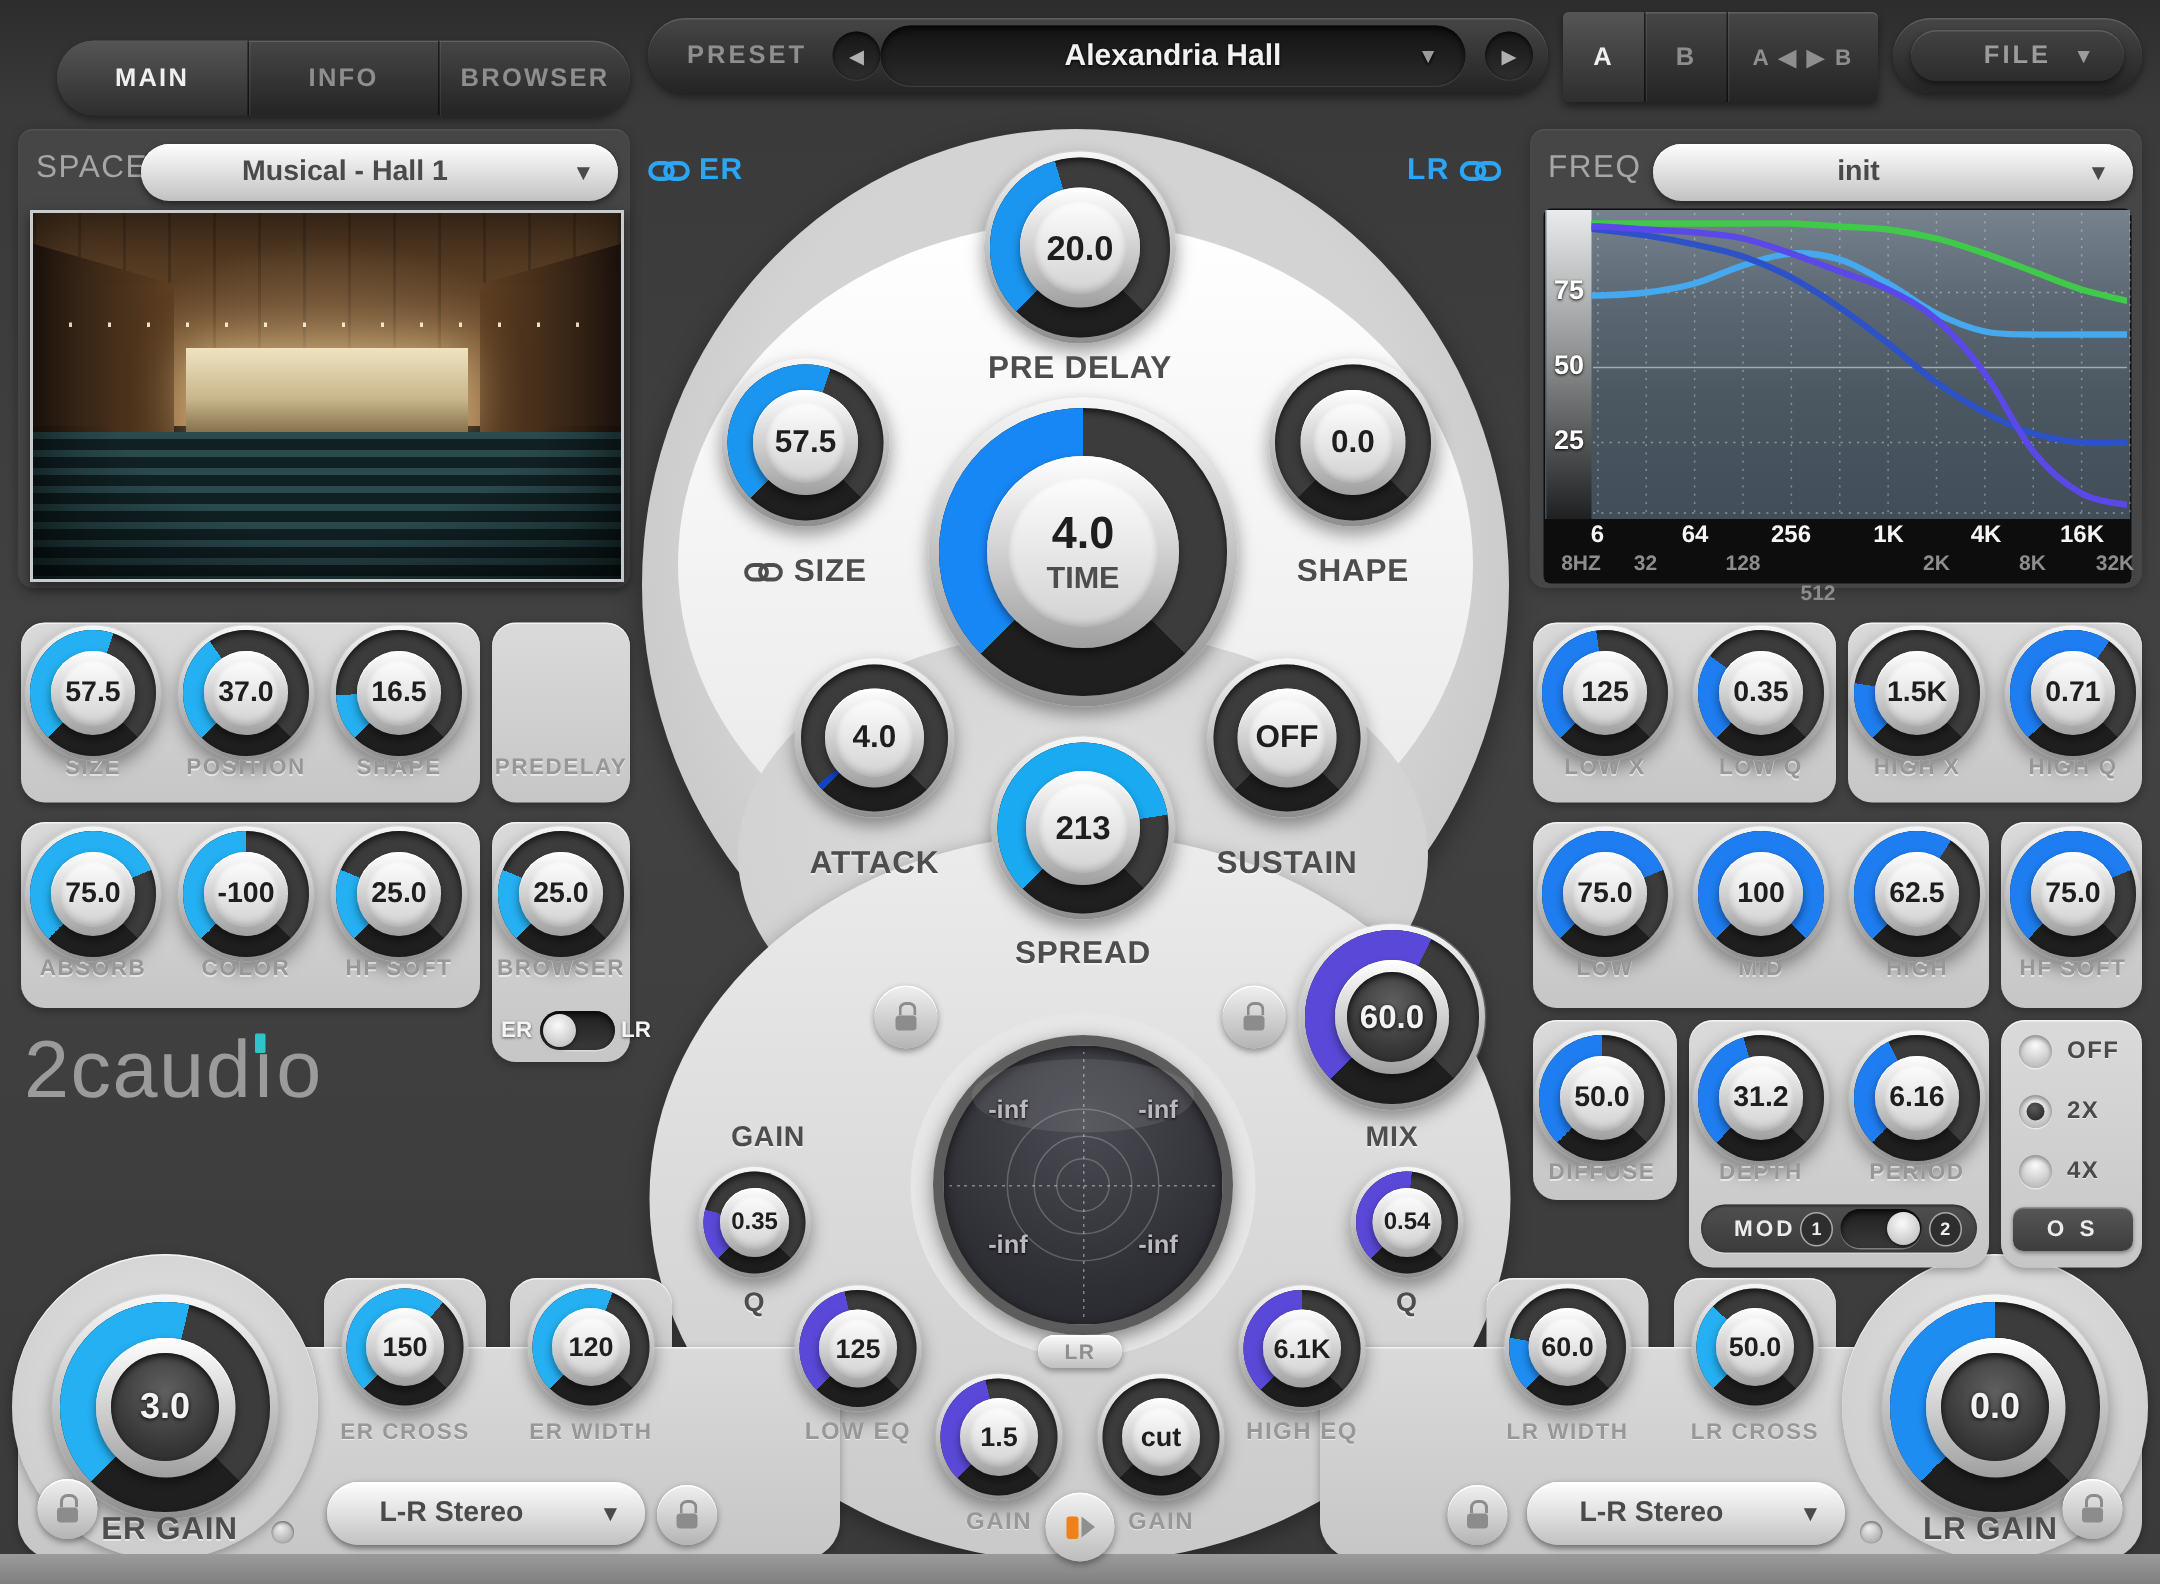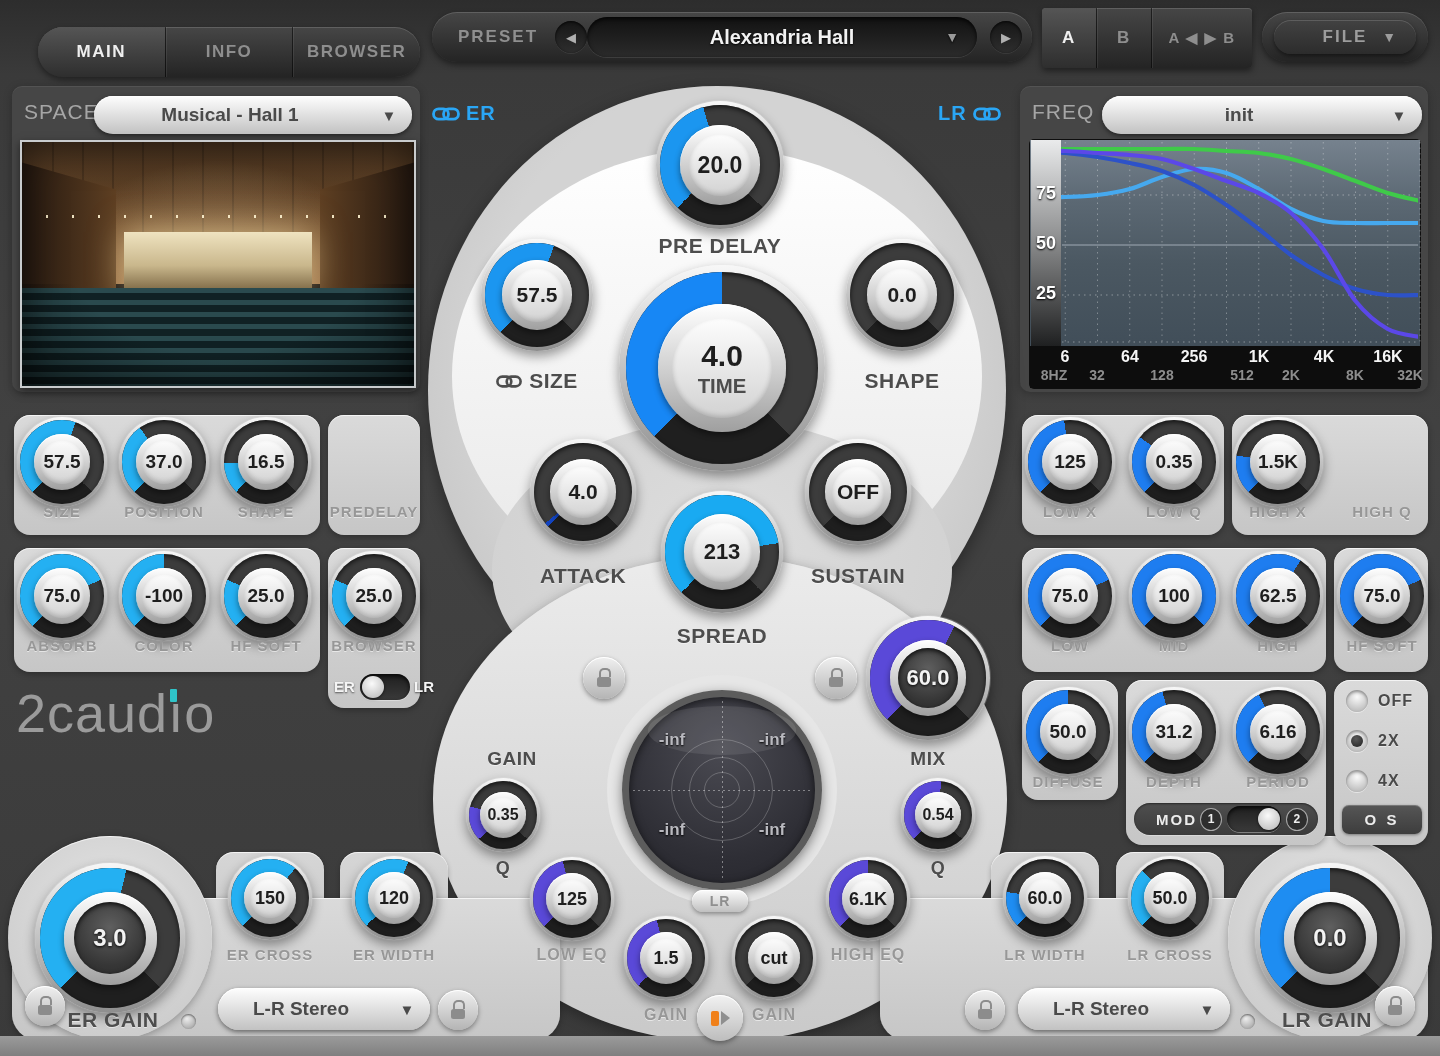--- a/index.html
+++ b/index.html
@@ -277,21 +277,21 @@
     <span class="ytick" style="top:145px;">25</span>
     <span class="xtick1" style="left:37px;">6</span>
     <span class="xtick1" style="left:102px;">64</span>
     <span class="xtick1" style="left:166px;">256</span>
     <span class="xtick1" style="left:231px;">1K</span>
     <span class="xtick1" style="left:296px;">4K</span>
     <span class="xtick1" style="left:360px;">16K</span>
     <span class="xtick2" style="left:26px;">8HZ</span>
     <span class="xtick2" style="left:69px;">32</span>
     <span class="xtick2" style="left:134px;">128</span>
-    <span class="xtick2" style="left:214px;">512</span>
+    <span class="xtick2" style="left:184px;margin-top:20px;">512</span>
     <span class="xtick2" style="left:263px;">2K</span>
     <span class="xtick2" style="left:327px;">8K</span>
     <span class="xtick2" style="left:382px;">32K</span>
   </div>
 
   <div class="ell" style="left:428px;top:86px;width:578px;height:608px;background:radial-gradient(ellipse at 50% 45%,#d3d3d3 58%,#bbbbbb 100%);box-shadow:0 6px 18px rgba(0,0,0,.4);"></div>
   <div class="ell" style="left:452px;top:148px;width:530px;height:456px;background:linear-gradient(180deg,#ffffff,#e7e7e7);"></div>
   <div class="ell" style="left:492px;top:420px;width:460px;height:300px;background:radial-gradient(ellipse at 50% 40%,#dddddd,#cecece);"></div>
   <div class="ell" style="left:433px;top:556px;width:574px;height:486px;background:linear-gradient(180deg,#ececec,#c9c9c9);box-shadow:0 4px 14px rgba(0,0,0,.35);"></div>
   <div class="ell" style="left:607px;top:675px;width:230px;height:230px;background:#e6e6e6;"></div>
@@ -405,20 +405,27 @@
     </div>
   <div class="lbl sm" style="left:1119px;top:503px;width:110px;">LOW Q</div>
   <div class="knob" style="left: 1233px; top: 417px; width: 90px; height: 90px; font-size: 19px; --deg: 54deg; --ac: #1e7df0;">
       <span class="kring"></span>
       <span class="karc"></span>
       <span class="kface">
         <span class="kval">1.5K</span>
       </span>
     </div>
   <div class="lbl sm" style="left:1223px;top:503px;width:110px;">HIGH X</div>
+  <div class="knob" style="left: 1337px; top: 417px; width: 90px; height: 90px; font-size: 19px; --deg: 170.1deg; --ac: #1e7df0;">
+      <span class="kring"></span>
+      <span class="karc"></span>
+      <span class="kface">
+        <span class="kval">0.71</span>
+      </span>
+    </div>
   <div class="lbl sm" style="left:1327px;top:503px;width:110px;">HIGH Q</div>
 
   <div class="knob" style="left: 1025px; top: 551px; width: 90px; height: 90px; font-size: 19px; --deg: 202.5deg; --ac: #1e7df0;">
       <span class="kring"></span>
       <span class="karc"></span>
       <span class="kface">
         <span class="kval">75.0</span>
       </span>
     </div>
   <div class="lbl sm" style="left:1015px;top:637px;width:110px;">LOW</div>

